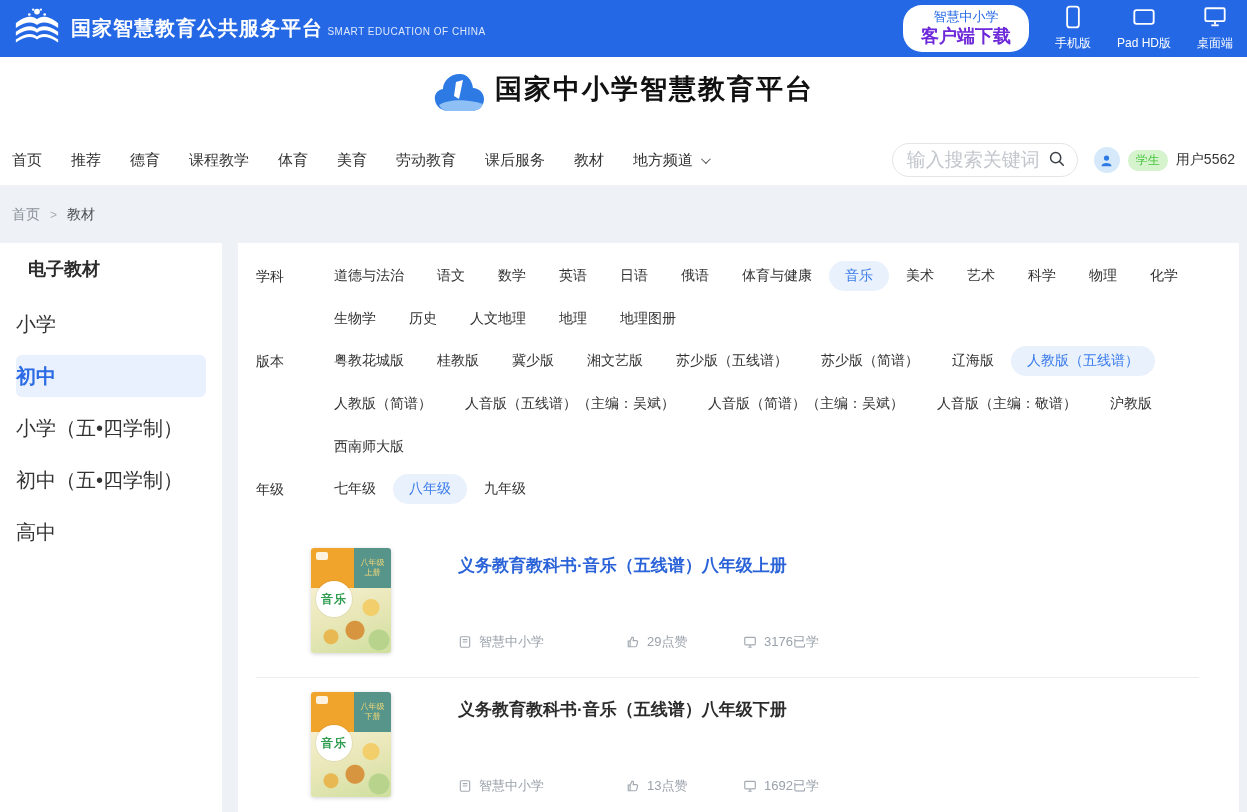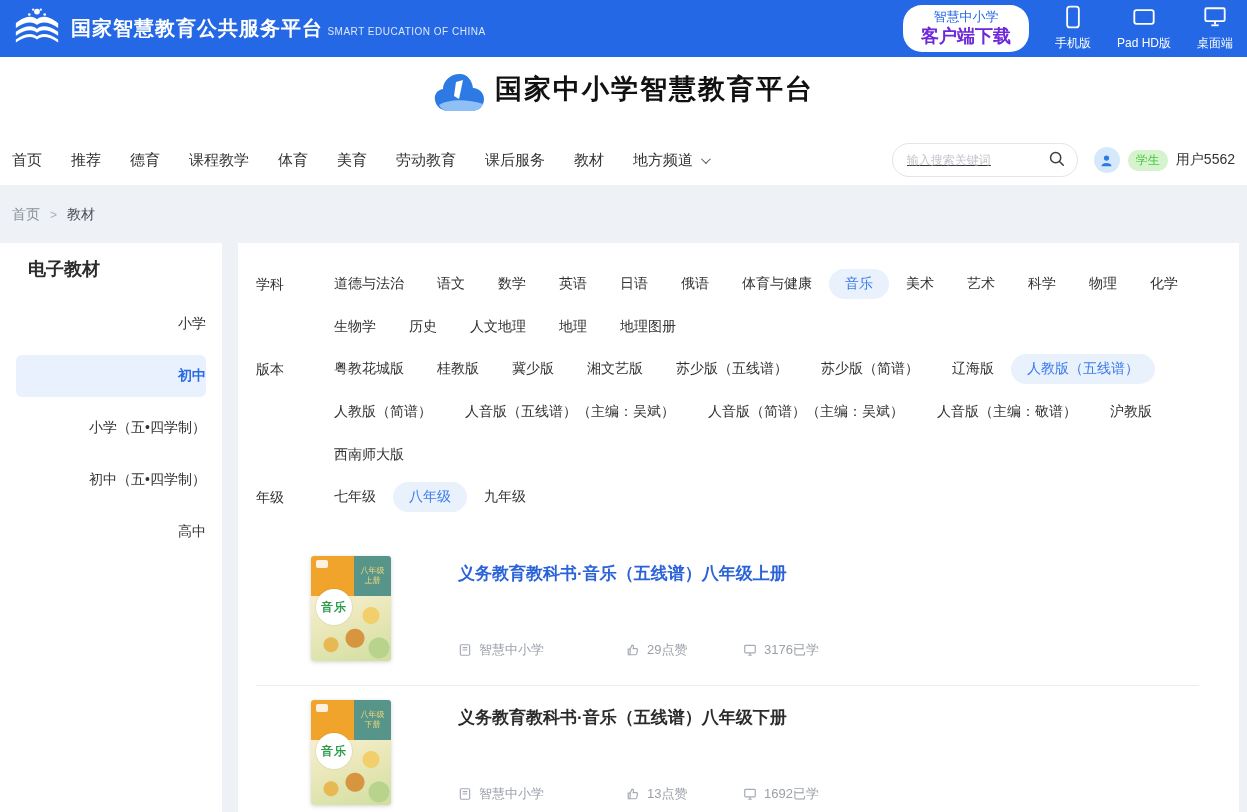--- a/index.html
+++ b/index.html
@@ -22,41 +22,41 @@
   .site-logo { display:flex; gap:10px; }
   .site-title { font-size:27px; font-weight:bold; color:#111; letter-spacing:2px; }
 
   
   .nav-row { height:51px; background:#fff; display:flex; align-items:center; padding:0 12px; border-bottom:1px solid #f1f2f4; }
   .nav-items { display:flex; align-items:center; gap:29px; }
   .nav-item { font-size:15px; color:#333; cursor:pointer; display:flex; align-items:center; white-space:nowrap; }
   .chev { width:7px; height:7px; border-right:1.5px solid #555; border-bottom:1.5px solid #555; transform:rotate(45deg) translateY(-2px); display:inline-block; margin-left:8px; }
   .nav-right { margin-left:auto; display:flex; align-items:center; gap:16px; }
   .search-box { width:186px; height:34px; border:1px solid #e3e5e8; border-radius:17px; display:flex; align-items:center; padding:0 12px 0 14px; background:#fff; }
-  .search-box input { border:none; outline:none; flex:1; font-size:12px; color:#333; width:120px; font-family:inherit; background:transparent;text-decoration:underline; }
+  .search-box input { border:none; outline:none; flex:1; font-size:19px; color:#333; width:120px; font-family:inherit; background:transparent; }
   .search-box input::placeholder { color:#c2c6cc; }
   .user-area { display:flex; align-items:center; gap:8px; }
   .avatar { width:26px; height:26px; border-radius:50%; background:#d6e9fb; display:flex; align-items:center; justify-content:center; cursor:pointer; }
   .role-badge { background:#d5f3cd; color:#49c53e; font-size:12px; border-radius:10px; padding:2px 8px; }
   .user-name { font-size:14px; color:#333; }
 
   
   .crumb-band { padding:20px 0 0 12px; height:57px; }
   .crumb { font-size:14px; color:#8a9099; display:flex; gap:10px; align-items:center; }
   .crumb .home { cursor:pointer; }
   .crumb .sep { color:#aab0b8; font-size:12px; }
   .crumb .cur { color:#4a4f55; }
 
   
   .content { display:flex; height:569px; padding-right:8px; }
   .sidebar { width:222px; background:#fff; padding-top:14px; flex-shrink:0; }
   .sidebar-title { font-size:18px; font-weight:bold; color:#2b2b2b; margin-left:28px; margin-bottom:22px; }
-  .side-item { margin:10px 16px; height:42px; display:flex; align-items:center; justify-content:flex-end; font-size:14px; color:#333; cursor:pointer; border-radius:6px; }
+  .side-item { margin:10px 16px; height:42px; display:flex; align-items:center; justify-content:flex-start; font-size:20px; color:#333; cursor:pointer; border-radius:6px; }
   .side-item.selected { background:#e8f1fd; color:#2a6ae4; font-weight:bold; }
-  .main { flex:1; background:#fff; margin-left:16px; padding:26px 40px 0 18px; overflow:hidden; }
+  .main { flex:1; background:#fff; margin-left:16px; padding:18px 40px 0 18px; overflow:hidden; }
 
   
   .filter-row { display:flex; margin-bottom:12px; }
   .filter-label { width:62px; flex-shrink:0; font-size:14px; color:#333; padding-top:7px; }
   .pill-wrap { display:flex; flex-wrap:wrap; column-gap:1px; row-gap:13px; flex:1; }
   .pill { font-size:14px; color:#333; padding:6px 16px; border-radius:16px; cursor:pointer; white-space:nowrap;font-family:Liberation Serif, serif; }
   .pill.selected { background:#e9f1fd; color:#3a7bea; }
 
   
   .book-list { margin-top:30px; }

